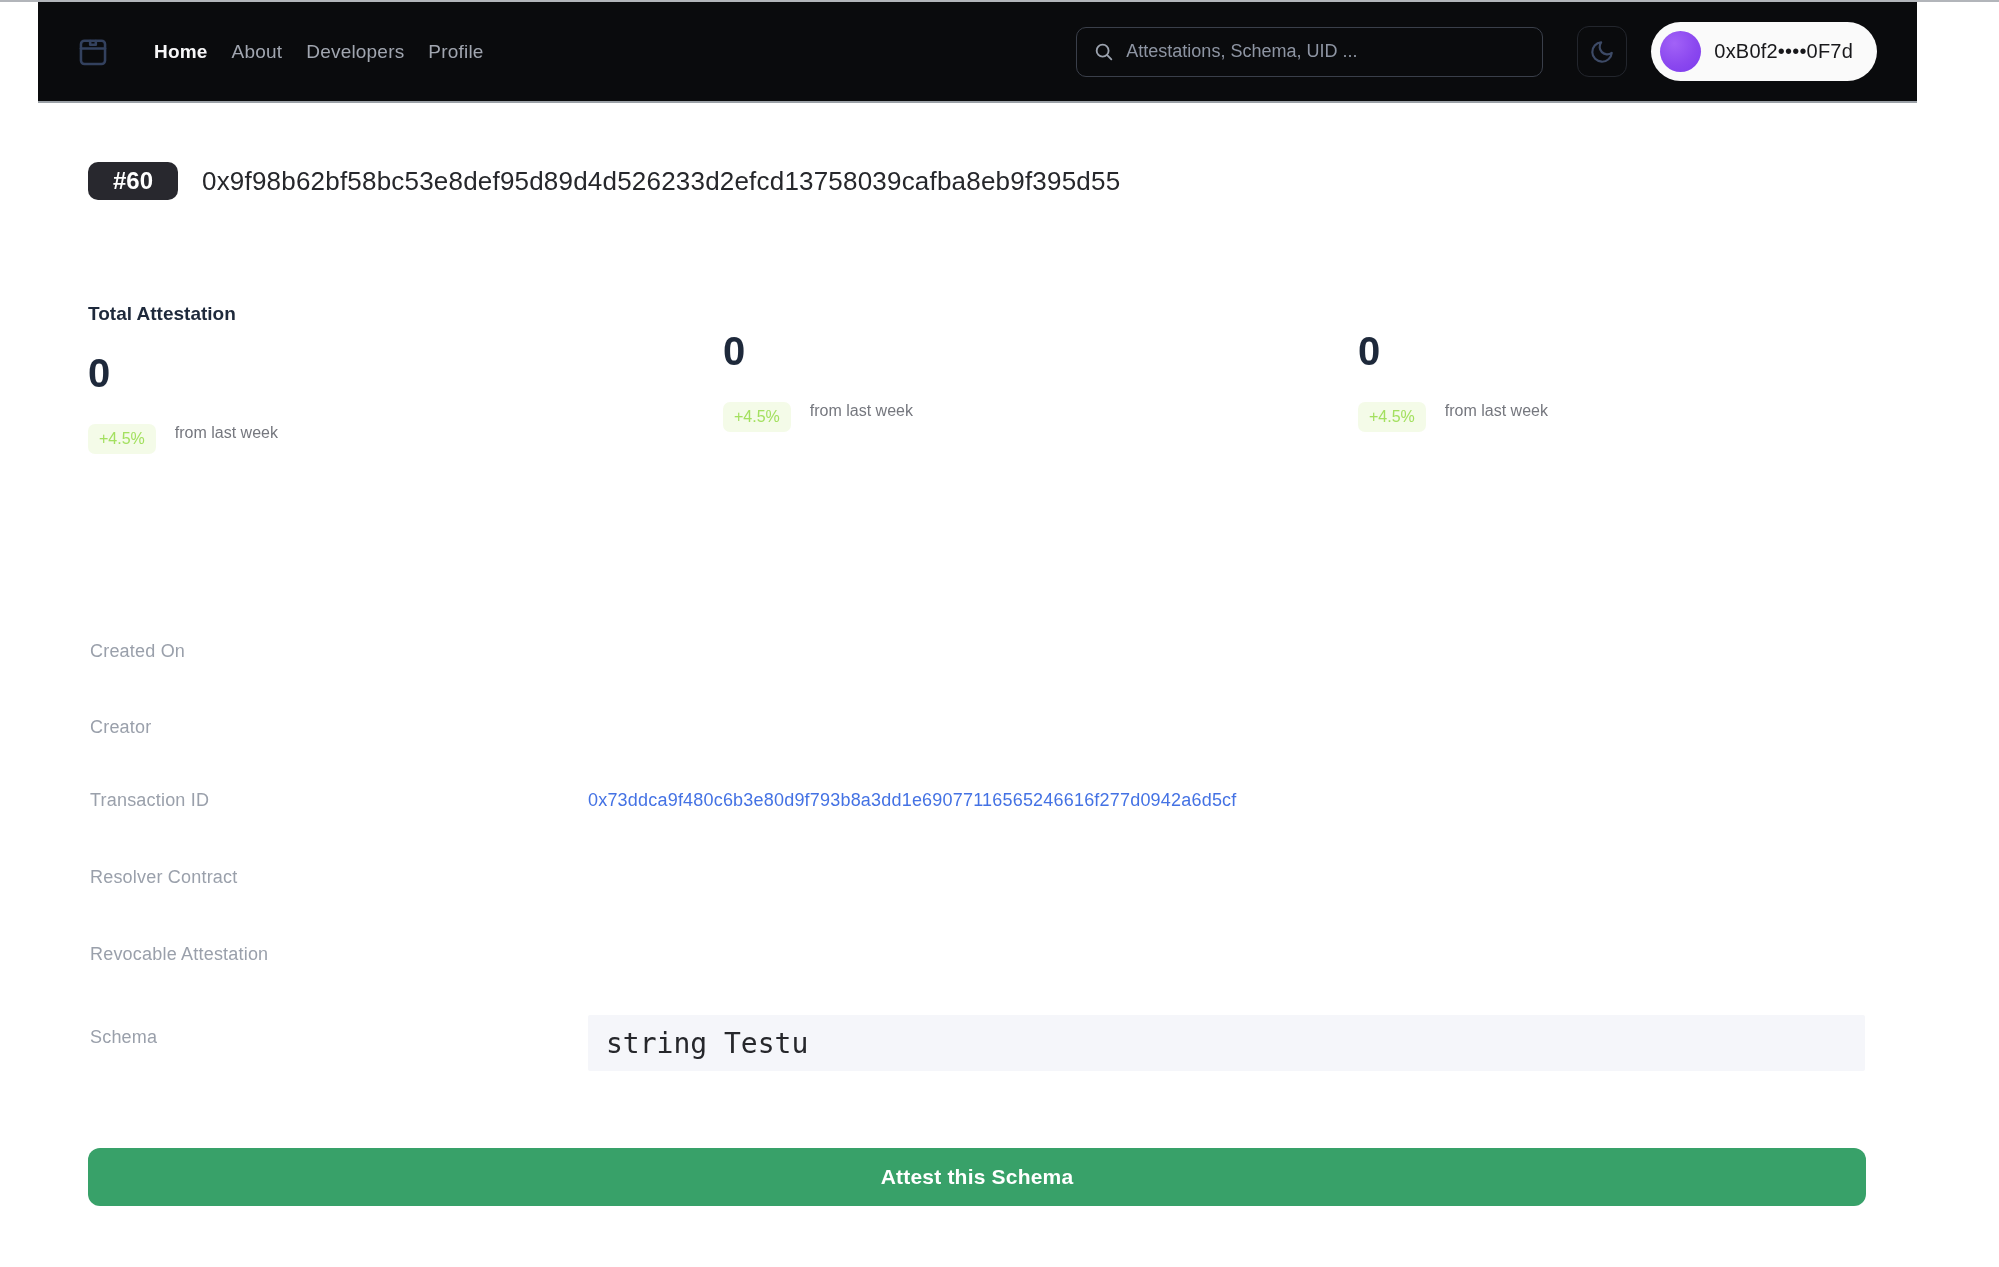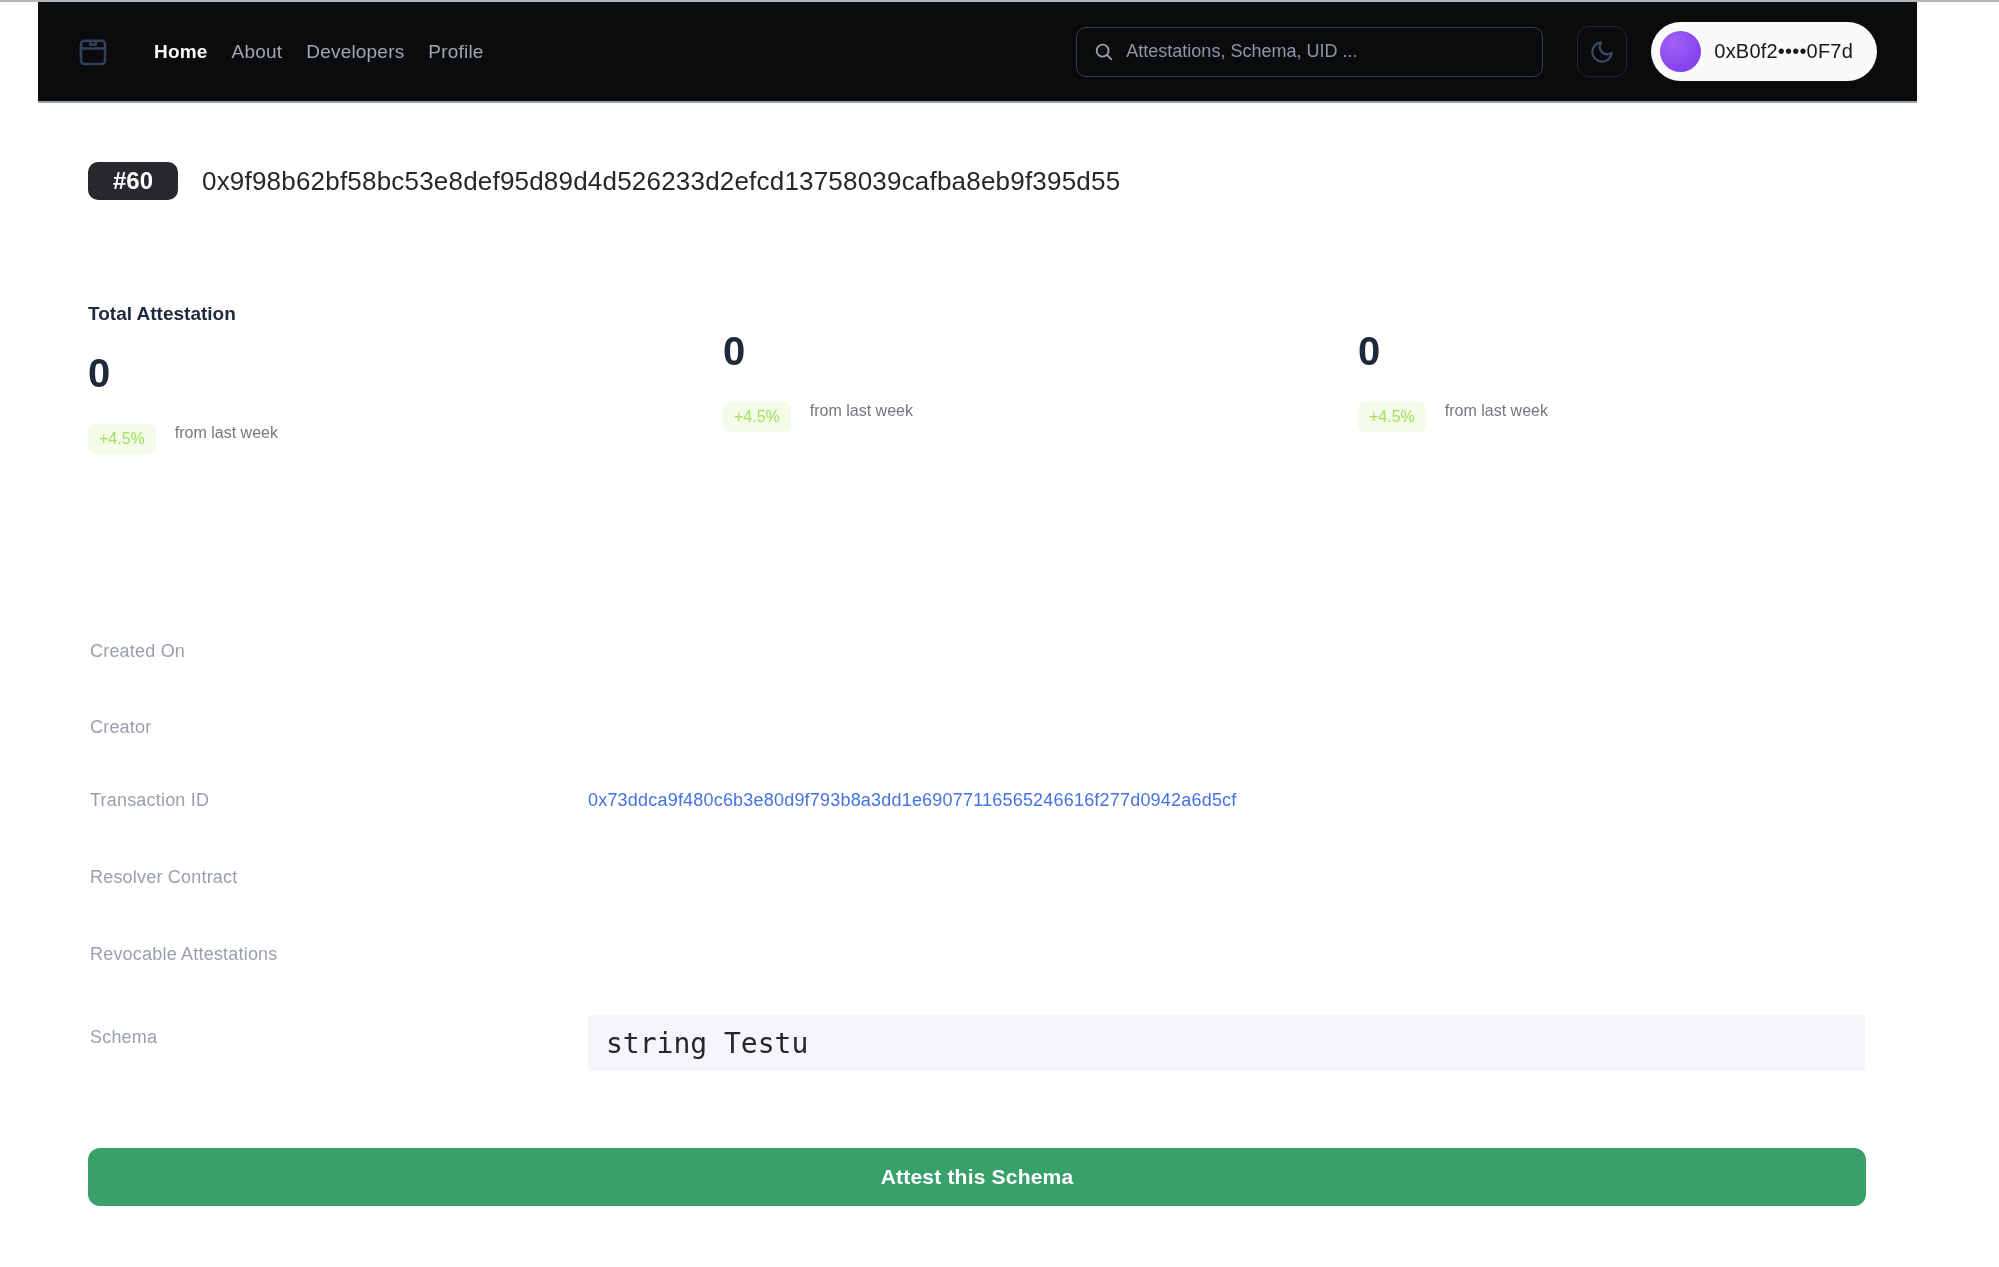--- a/index.html
+++ b/index.html
@@ -169,21 +169,21 @@
   </div>
 
   <div>
     <div class="detail-label" style="top:636px;">Created On</div>
     <div class="detail-label" style="top:712px;">Creator</div>
 
     <div class="detail-label" style="top:785px;">Transaction ID</div>
     <a class="detail-link" style="top:785px;">0x73ddca9f480c6b3e80d9f793b8a3dd1e69077116565246616f277d0942a6d5cf</a>
 
     <div class="detail-label" style="top:862px;">Resolver Contract</div>
-    <div class="detail-label" style="top:939px;">Revocable Attestations</div>
+    <div class="detail-label" style="top:939px;">Revocable Attestation</div>
 
     <div class="detail-label" style="top:1022px;">Schema</div>
     <div class="schema-box">
       <span class="schema-code">string Testu</span>
     </div>
   </div>
 
   <button class="attest-btn">Attest this Schema</button>
 </div>
 

